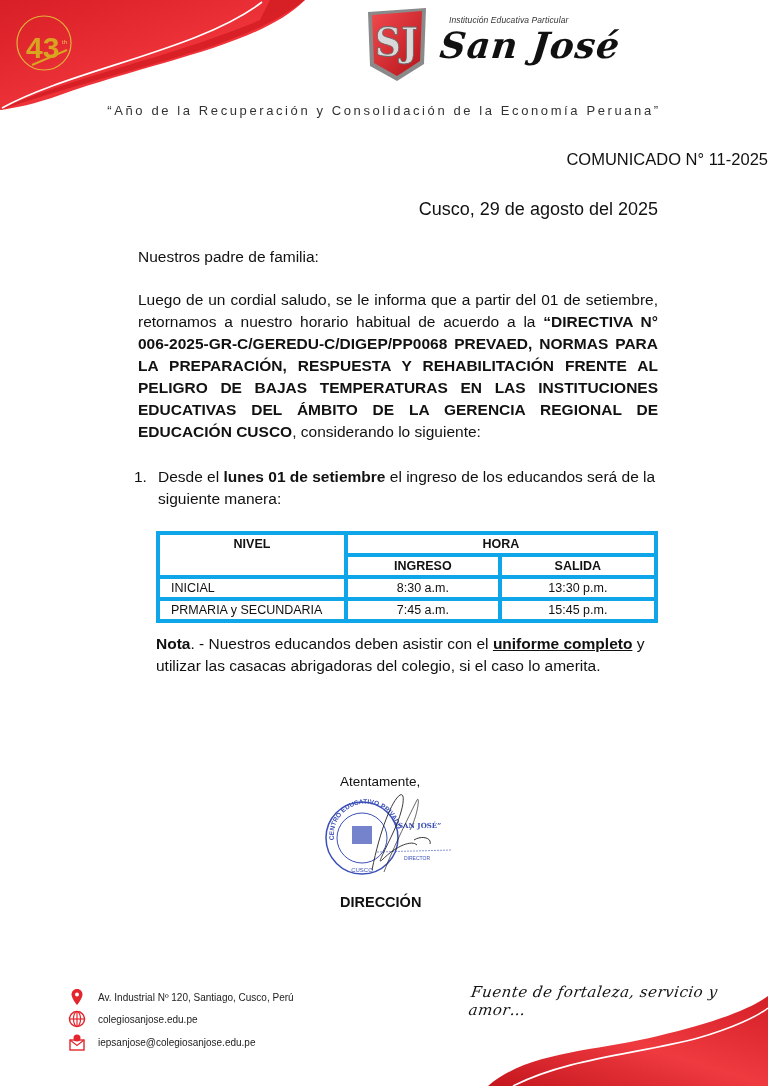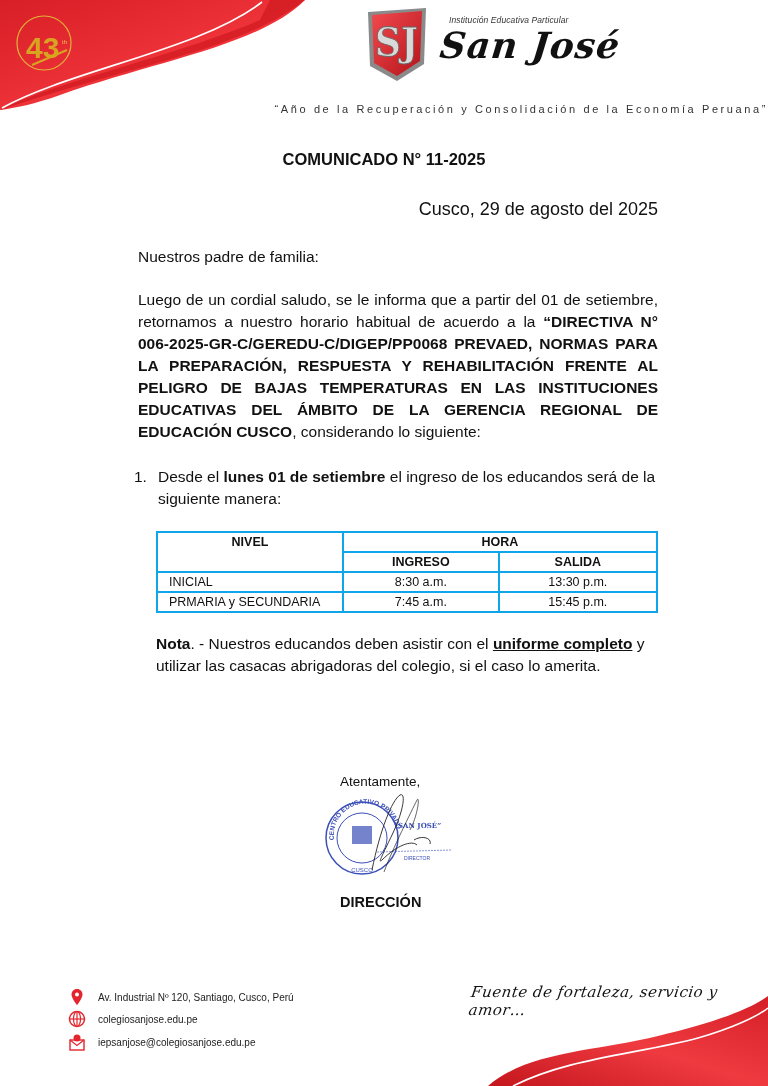--- a/index.html
+++ b/index.html
@@ -8,35 +8,35 @@
   .abs { position:absolute; }
 
   
   #ribbon-top { left:0; top:0; width:620px; height:110px; }
   #anniv { left:12px; top:10px; width:70px; height:70px; }
   #shield { left:366px; top:6px; width:62px; height:76px; }
   #inst-line { left:449px; top:15px; font-size:8.5px; color:#333; letter-spacing:0.1px;font-style:italic; }
   #school-name { left:440px; top:24px; font-family:"DejaVu Serif", serif; font-style:italic;
                  font-size:36px; font-weight:bold; color:#111; letter-spacing:1px;
                  transform:skewX(-6deg); }
-  #motto-year { left:0; width:768px; top:103px; text-align:right; font-size:11px;
+  #motto-year { left:0; width:768px; top:103px; text-align:center; font-size:13px;
                 letter-spacing:2.6px; color:#333; }
 
   .body-text { font-family:"Liberation Sans", sans-serif; font-size:15.5px; line-height:22px; color:#111; }
-  #title { left:0; width:768px; top:148px; text-align:center; font-weight:bold; font-size:16.5px; }
+  #title { left:0; width:768px; top:148px; text-align:right; font-weight:normal; font-size:16.5px; }
   #date { right:110px; top:198px; font-size:18px; }
   #greeting { left:138px; top:246px; }
   #intro { left:138px; top:289px; width:520px; text-align:justify; text-align-last:left; }
   #intro b { font-weight:bold; }
   #item1 { left:138px; top:466px; width:520px; }
   #item1 .num { position:absolute; left:-4px; top:0; }
   #item1 .txt { margin-left:20px; }
 
   table#schedule { left:156px; top:531px; width:502px; border-collapse:collapse; font-size:12.5px; }
-  #schedule td, #schedule th { border:2px solid #0ea5e9; padding:0 11px; height:18px; line-height:18px; }
+  #schedule td, #schedule th { border:4px solid #0ea5e9; padding:0 11px; height:18px; line-height:18px; }
   #schedule th { font-weight:bold; text-align:center; }
   #schedule td.c { text-align:center; }
   #schedule .nivel-h { vertical-align:top; width:162px; }
 
   #note { left:156px; top:633px; width:502px; }
   #note u { text-decoration:underline; }
 
   #closing { left:340px; top:771px; font-size:13.5px; }
   #stamp { left:322px; top:790px; width:135px; height:90px; }
   #signoff { left:340px; top:891px; font-size:14.5px; font-weight:bold; }

